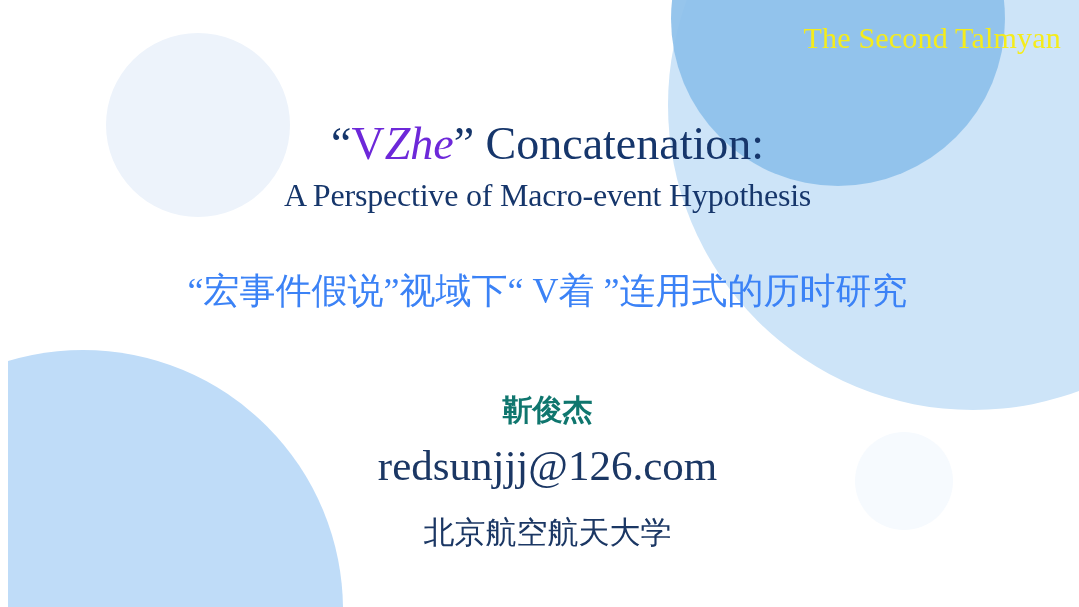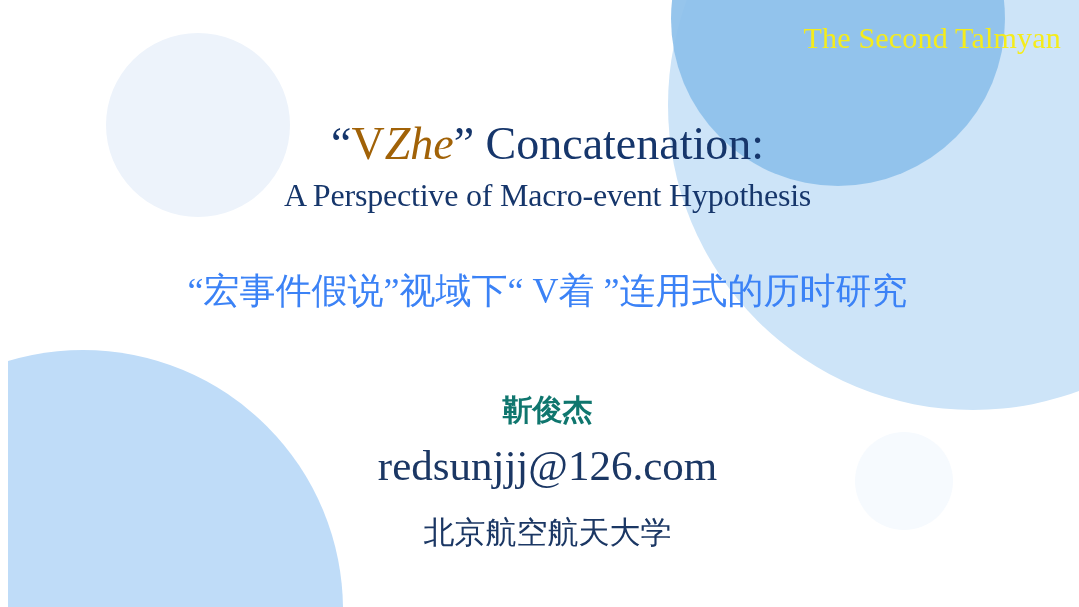--- a/index.html
+++ b/index.html
@@ -102,21 +102,21 @@
     color: #16366b;
     font-size: 46px;
     line-height: 1.33;
     white-space: nowrap;
   }
 
   #title-line-1 { letter-spacing: 0px; }
   #title-line-2 { font-size: 32px; letter-spacing: -0.2px; }
 
   .term-highlight {
-    color: #a16207;
+    color: #6d28d9;
   }
   .term-highlight .term-italic {
     font-style: italic;
   }
 
   
   #subtitle-cn {
     position: absolute;
     left: 0;
     right: 0;

